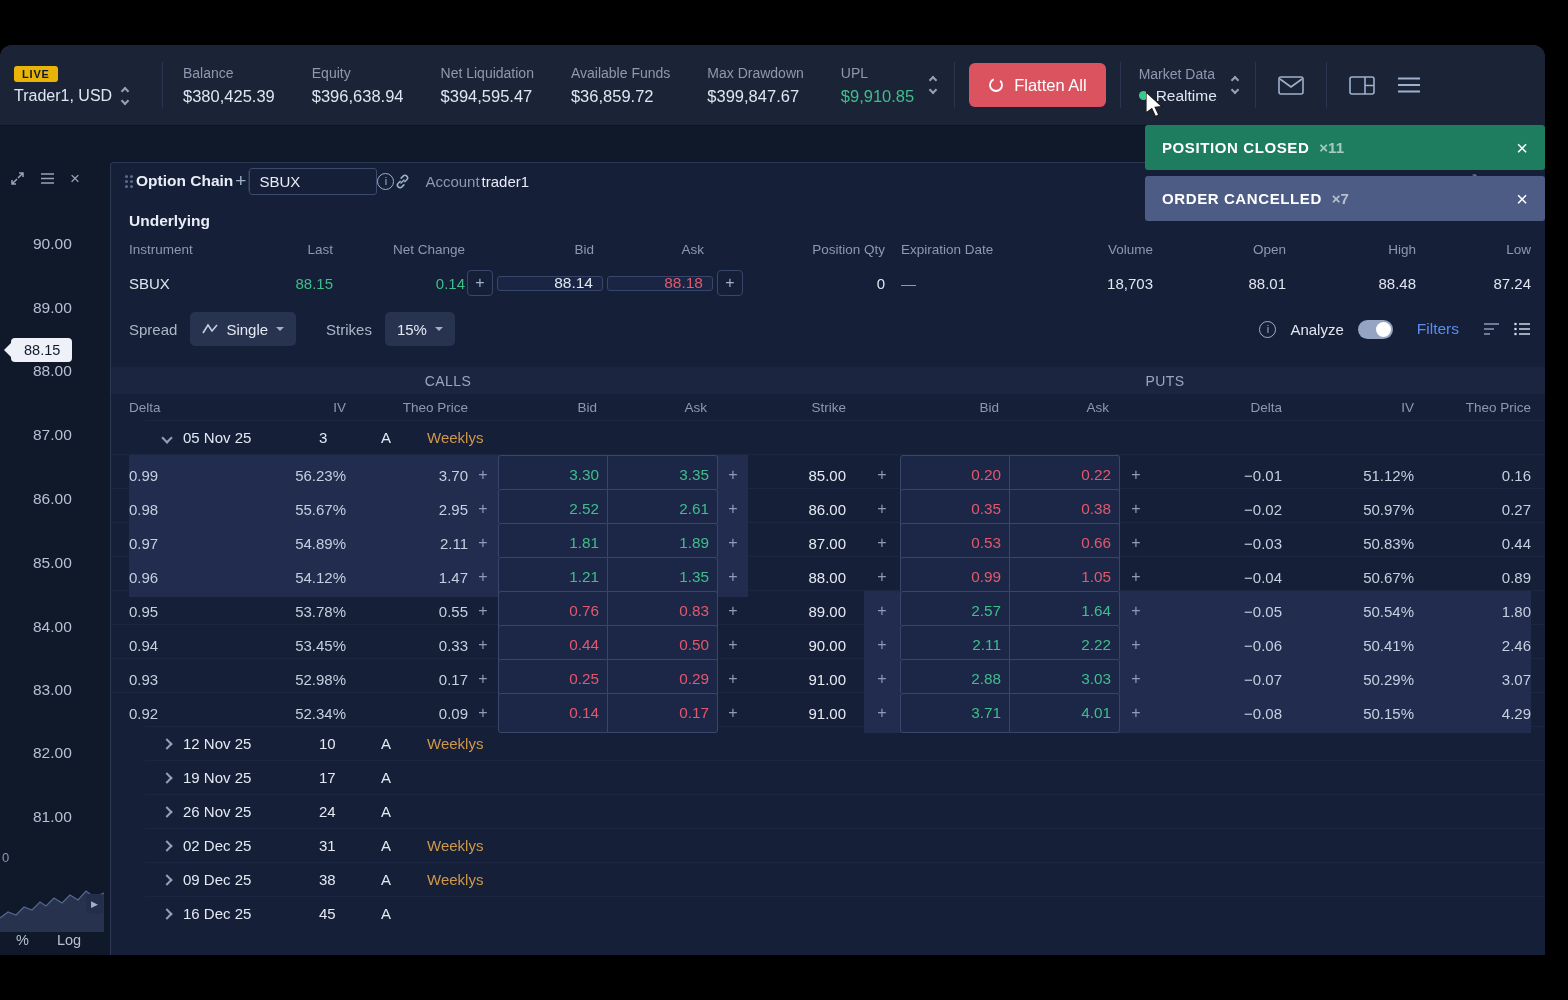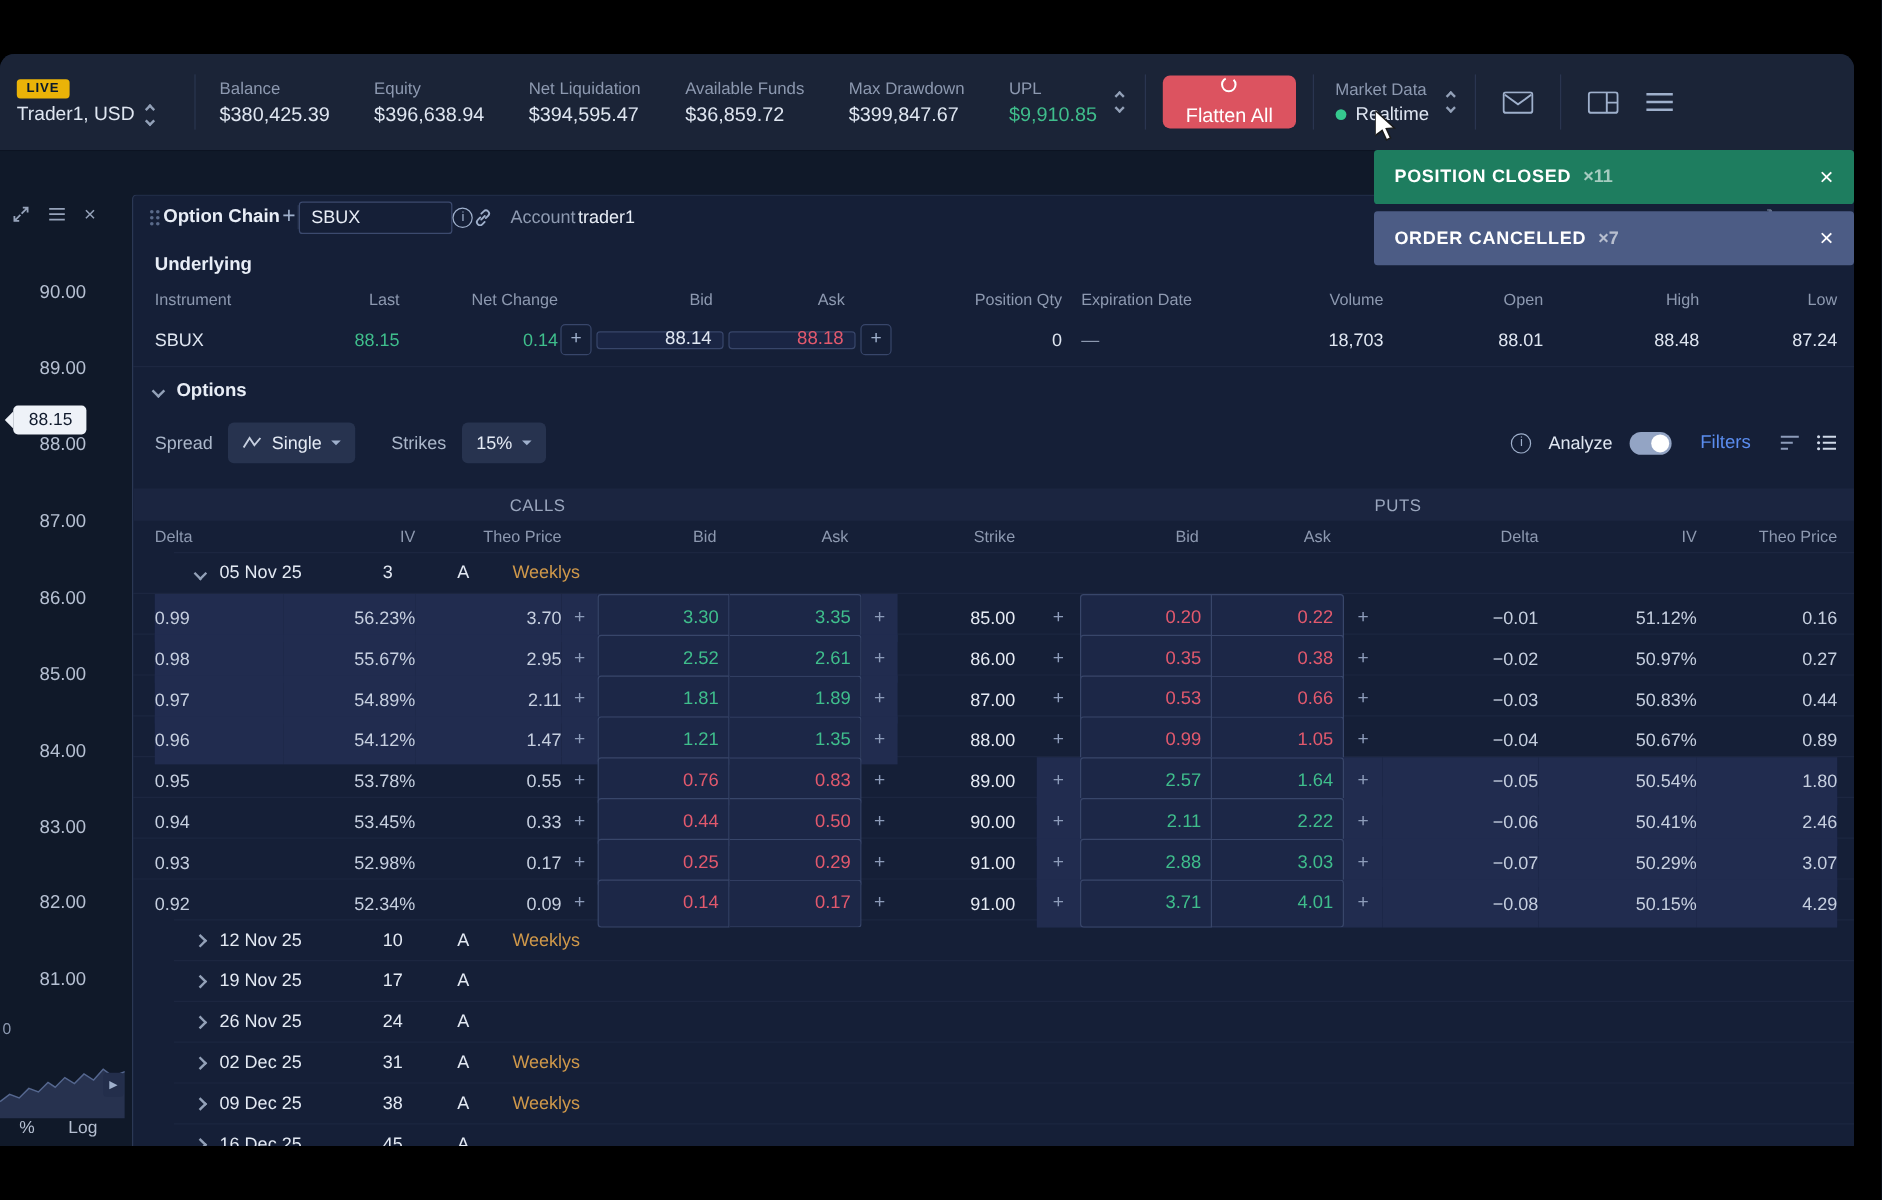--- a/index.html
+++ b/index.html
@@ -29,21 +29,21 @@
   .chev.right{transform:rotate(-45deg);}
   .chev.up{transform:rotate(-135deg);}
   .chev-stack{display:flex;flex-direction:column;gap:4px;align-items:center;cursor:pointer;}
   .chev-stack .chev{width:6px;height:6px;}
   .stats{display:flex;gap:37px;padding-left:20px;align-items:center;}
   .stat-l{font-size:14px;color:var(--txt-dim);margin-bottom:6px;}
   .stat-v{font-size:16.5px;color:var(--txt);}
   .stat-v.green{color:var(--green);}
   .upl-chev{margin:0 18px 0 16px;}
   .flatten{display:flex;align-items:center;gap:10px;background:#dc5360;border:none;border-radius:6px;
-           height:44px;padding:0 19px;color:#fff;font-size:16.5px;margin:0 14px;cursor:pointer;font-family:inherit;flex-direction:column;}
+           height:44px;padding:0 19px;color:#fff;font-size:16.5px;margin:0 14px;cursor:pointer;font-family:inherit;}
   .market{display:flex;flex-direction:column;gap:5px;padding-left:18px;}
   .m-label{font-size:14px;color:var(--txt-dim);}
   .m-val{display:flex;align-items:center;gap:8px;font-size:15.5px;color:var(--txt);}
   .dot{width:9px;height:9px;border-radius:50%;background:#35c98e;}
   .mk-chev{margin:0 17px 0 15px;}
   .tb-icons{display:flex;align-items:center;gap:22px;padding-right:6px;color:#9fb0cc;}
   .tb-icons .vdiv{height:46px;}
   .iconbtn{display:flex;align-items:center;cursor:pointer;}
 
   
@@ -346,24 +346,20 @@
             <button class="plus-box">+</button>
           </div>
           <div class="cell ar">0</div>
           <div class="cell al pl dimtxt">—</div>
           <div class="cell ar">18,703</div>
           <div class="cell ar">88.01</div>
           <div class="cell ar">88.48</div>
           <div class="cell ar">87.24</div>
         </div>
 
-      <div class="opt-title">
-        <i class="chev down"></i>
-        <span>Options</span>
-      </div>
 
       <div class="toolbar">
         <span class="tb-lbl">Spread</span>
         <button class="tb-btn">
           <svg width="16" height="12" viewBox="0 0 16 12">
               <path d="M1 10 L6 2 L10 8 L15 2" stroke="#c6cfdf" stroke-width="1.6" fill="none"></path>
             </svg>
           <span>Single</span>
           <span class="caret"></span>
         </button>

